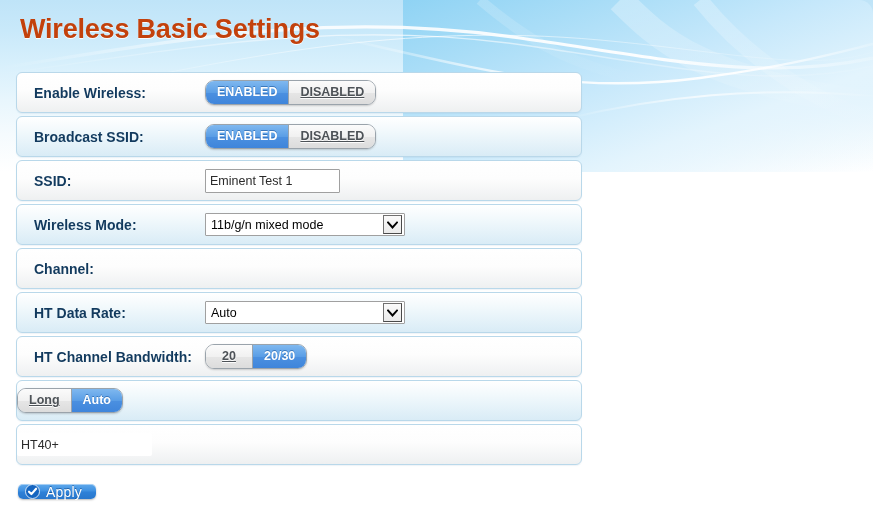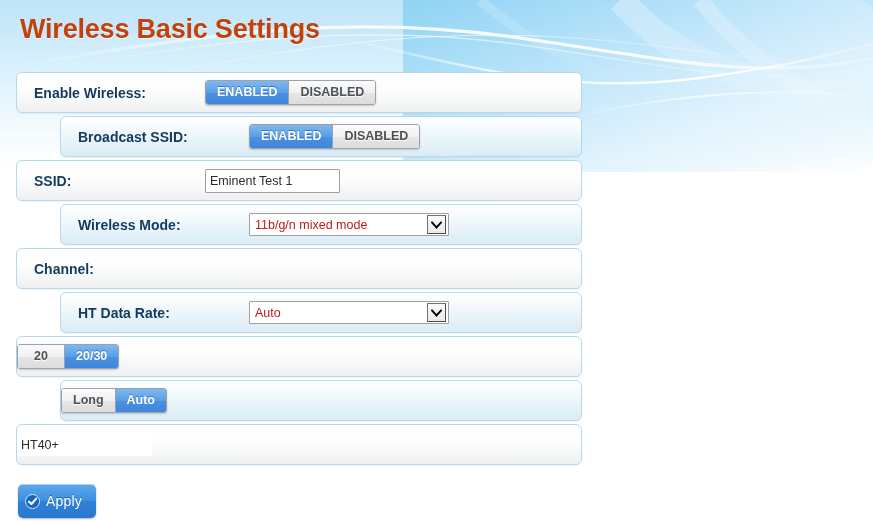--- a/index.html
+++ b/index.html
@@ -57,37 +57,36 @@
     border-radius: 6px;
     display: flex;
     align-items: center;
     box-shadow: 0 1px 1px rgba(120,160,190,0.13);
   }
   .row.odd {
     background: linear-gradient(180deg,#ffffff 0%,#fdfdfd 45%,#eef0f1 100%);
   }
   .row.even {
     background: linear-gradient(180deg,#ffffff 0%,#f2f9fc 35%,#d9ecf6 100%);
-    margin-left: 44px;
   }
   .row-label {
     width: 188px;
     padding-left: 17px;
     font-size: 14px;
     font-weight: bold;
     color: #123a5e;
     white-space: nowrap;
   }
   .row-control { flex: 1; display: flex; align-items: center; }
 
   
   .toggle {
     display: inline-flex;
     border: 1px solid #9aa3ab;
-    border-radius: 3px;
+    border-radius: 9px;
     overflow: hidden;
     box-shadow: 0 1px 2px rgba(0,0,0,0.18), inset 0 1px 0 rgba(255,255,255,0.7);
     height: 25px;
   }
   .seg {
     display: flex; align-items: center; justify-content: center;
     font-size: 12.5px; font-weight: bold;
     padding: 0 11px;
     cursor: pointer;
     white-space: nowrap;
@@ -95,20 +94,21 @@
   }
   .seg.on {
     color: #ffffff;
     background: linear-gradient(180deg,#7fb8ef 0%,#5a9ee6 50%,#4b90e0 51%,#3f85db 100%);
     text-shadow: 0 -1px 0 rgba(0,60,130,0.45);
   }
   .seg.off {
     color: #4d5257;
     background: linear-gradient(180deg,#fbfbfb 0%,#f1f1f1 50%,#e6e6e6 51%,#dcdcdc 100%);
     text-shadow: 0 1px 0 rgba(255,255,255,0.9);
+    text-decoration: underline;
   }
   .seg + .seg { border-left: 1px solid #9aa3ab; }
   .toggle.wide .seg { min-width: 72px; }
   .toggle.mid  .seg { min-width: 46px; }
 
   
   .text-input {
     width: 135px; height: 23px;
     border: 1px solid #a0a0a0;
     background: #ffffff;
@@ -133,42 +133,42 @@
     border: 1px solid #a0a0a0;
     background: #ffffff;
     display: flex; align-items: center;
     cursor: pointer;
     border-radius: 1px;
   }
   .select .sel-value {
     flex: 1;
     padding-left: 5px;
     font-size: 12.5px;
-    color: #b91c1c;
+    color: #000000;
     white-space: nowrap;
     overflow: hidden;
   }
   .select .sel-btn {
     width: 19px; height: 19px;
     margin-right: 2px;
     background: linear-gradient(180deg,#fafafa 0%,#eaeaea 100%);
     border: 1px solid #707070;
     border-right-color: #4a4a4a;
     border-bottom-color: #4a4a4a;
     display: flex; align-items: center; justify-content: center;
   }
   .select .sel-btn svg { display: block; }
 
   
   #apply-wrap {
     position: absolute; left: 18px; top: 484px;
   }
   .apply-btn {
     display: inline-flex; align-items: center;
-    height: 34px;
+    height: 15px;
     padding: 0 14px 0 7px;
     border: none;
     border-radius: 5px;
     background: linear-gradient(180deg,#5fa9ec 0%,#3d8fe0 48%,#2f81d8 52%,#2877cd 100%);
     box-shadow: 0 1px 2px rgba(0,0,0,0.28), inset 0 1px 0 rgba(255,255,255,0.45);
     cursor: pointer;
   }
   .apply-btn .check-icon { margin-right: 6px; display: flex; }
   .apply-btn .apply-label {
     color: #ffffff;
@@ -271,20 +271,21 @@
           <div class="sel-btn">
             <svg width="11" height="8" viewBox="0 0 11 8">
                 <path d="M1,1.5 L5.5,6.5 L10,1.5" stroke="#000" stroke-width="1.9" fill="none" stroke-linecap="square"></path>
               </svg>
           </div>
         </div>
       </div>
     </div>
 
     <div class="row odd">
+      <div class="row-label">HT Channel Bandwidth:</div>
       <div class="row-control">
         <div class="toggle mid">
           <div class="seg off">20</div>
           <div class="seg on">20/30</div>
         </div>
       </div>
     </div>
 
     <div class="row even">
       <div class="row-control">

